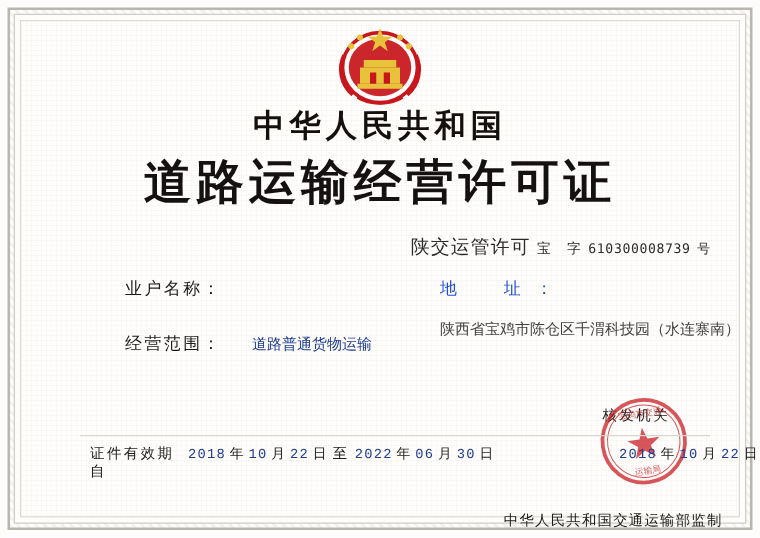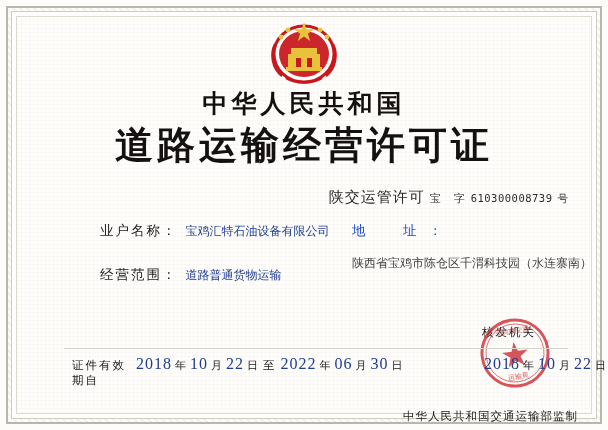--- a/index.html
+++ b/index.html
@@ -75,21 +75,21 @@
 
   
   .title-block {
     position: absolute;
     left: 0;
     right: 0;
     top: 88px;
     text-align: center;
   }
   .title-main {
-    font-family: Liberation Sans, sans-serif;
+    font-family: Liberation Mono, monospace;
     font-size: 25px;
     font-weight: bold;
     color: #14100e;
     letter-spacing: 4px;
     line-height: 30px;
   }
   .title-sub {
     margin-top: 4px;
     font-family: "DejaVu Sans", sans-serif;
     font-size: 38px;
@@ -146,21 +146,21 @@
   }
   .val-wrap {
     font-size: 12px;
     color: #404040;
     line-height: 18px;
     width: 152px;
     white-space: normal;
   }
 
   #row-name   { left: 100px; top: 4px; }
-  #row-scope  { left: 100px; top: 48px; }
+  #row-scope  { left: 100px; top: 48px; gap: 16px; }
   #row-addr   { left: 352px; top: 4px; }
 
   .addr-label { font-size: 13.5px; letter-spacing: 12px; color: #1d4ed8; }
   .addr-value { position: absolute; left: 352px; top: 34px; }
 
   
   .authority {
     position: absolute;
     right: 72px;
     top: 325px;
@@ -185,22 +185,22 @@
     top: 355px;
     display: flex;
     align-items: baseline;
     font-size: 11.5px;
     color: #1b1b1b;
     letter-spacing: 1px;
   }
   .validity .lead { letter-spacing: 2px; margin-right: 4px; }
   .validity .num {
     color: #1e3d8f;
-    font-family: Liberation Serif, serif;
-    font-size: 16px;
+    font-family: Liberation Mono, monospace;
+    font-size: 11px;
     padding: 0 2px;
   }
   .validity .unit { font-size: 11px; padding: 0 1px; }
   .validity .to { padding: 0 3px; }
 
   
   .under-rule {
     position: absolute;
     left: 64px;
     right: 40px;
@@ -265,21 +265,20 @@
     <span class="serial-label">陕交运管许可</span>
     <span class="serial-char">宝　字</span>
     <span class="serial-num">610300008739</span>
     <span class="serial-tail">号</span>
   </div>
 
   <div class="fields">
 
     <div class="row" id="row-name">
       <span class="lbl">业户名称：</span>
-      <span class="val">宝鸡汇特石油设备有限公司</span>
     </div>
 
     <div class="row" id="row-scope">
       <span class="lbl">经营范围：</span>
       <span class="val">道路普通货物运输</span>
     </div>
 
     <div class="row" id="row-addr">
       <span class="addr-label">地　址：</span>
     </div>

